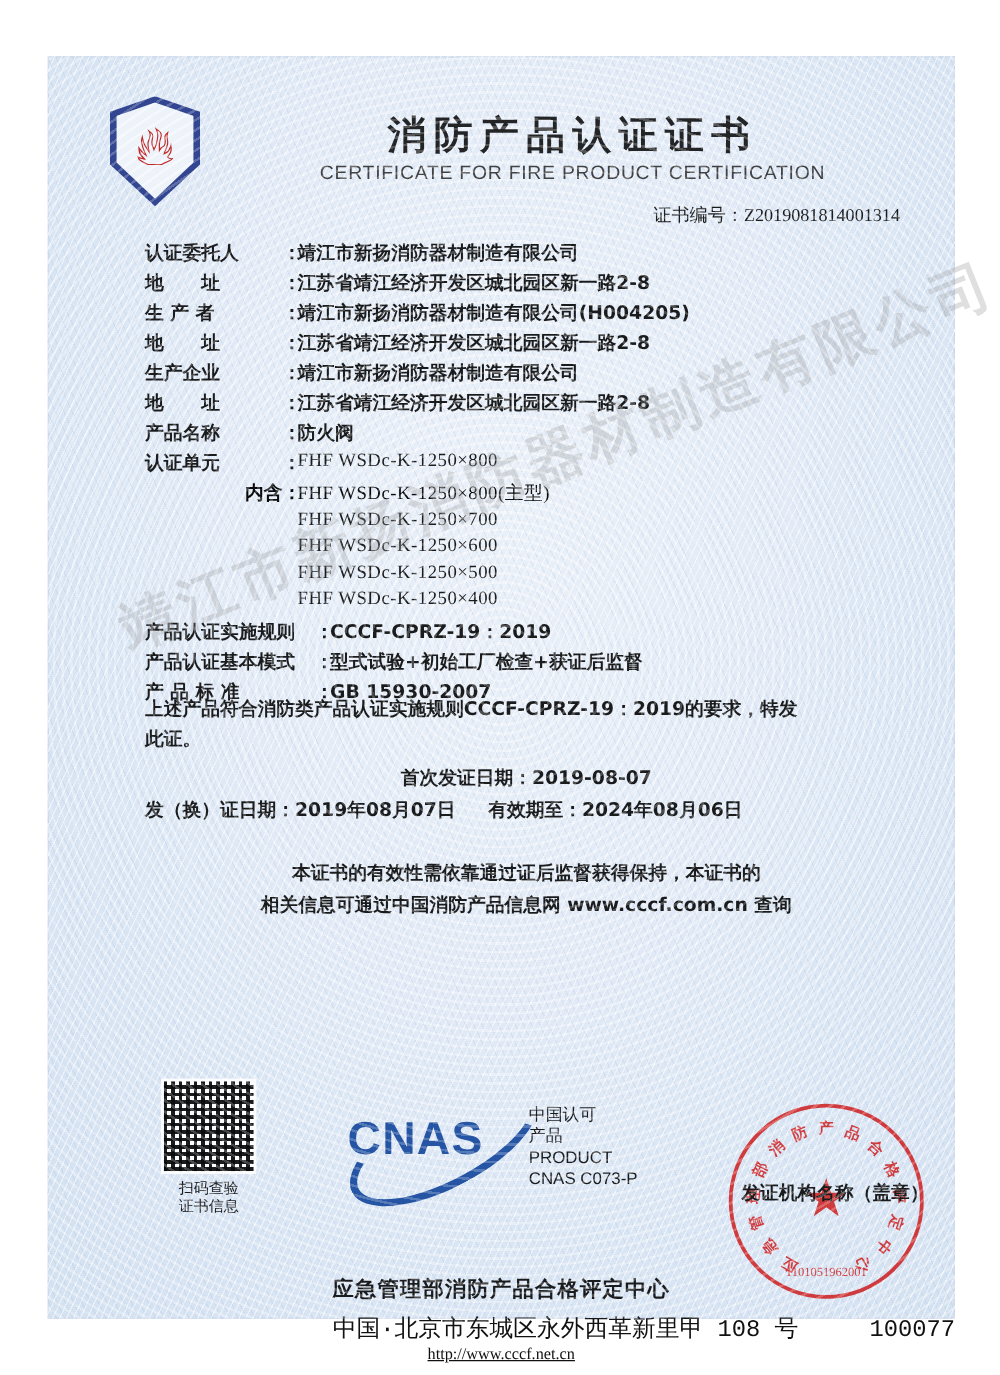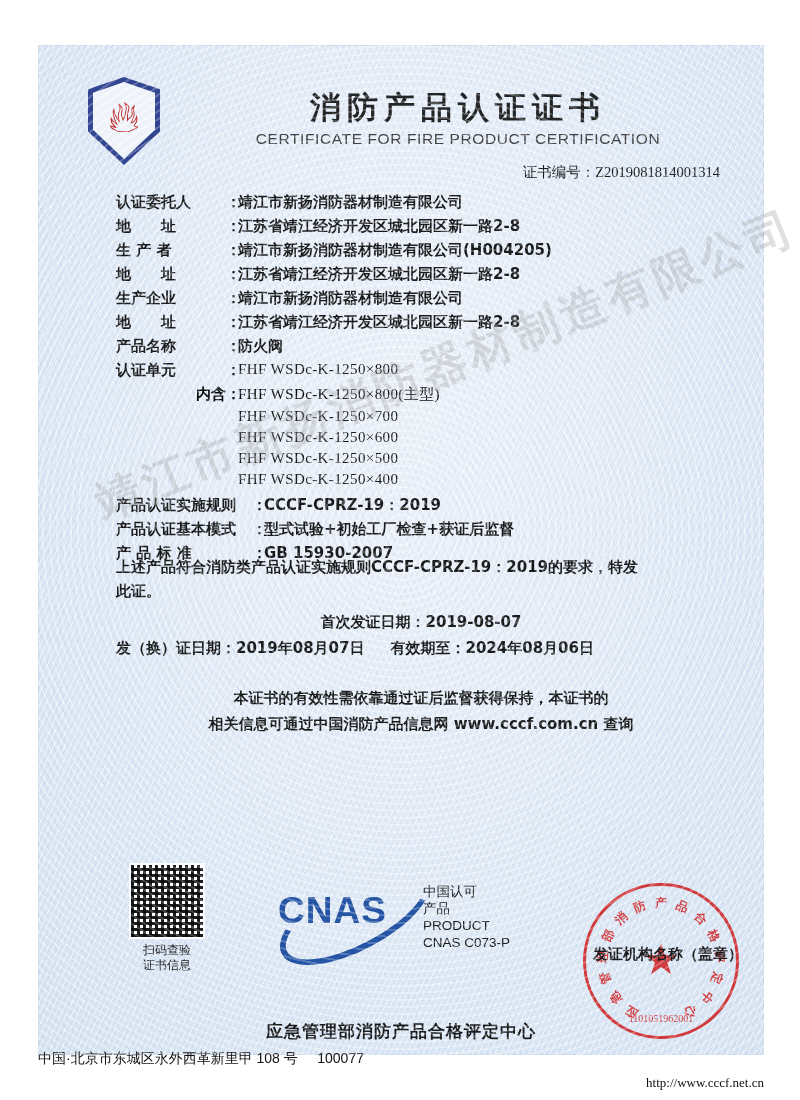--- a/index.html
+++ b/index.html
@@ -210,27 +210,28 @@
     font-family:"DejaVu Sans", sans-serif;
   }
 
   .footer-org{
     position:absolute;left:0;right:0;top:975px;
     text-align:center;font-size:17px;font-weight:bold;color:#111;
     font-family:"DejaVu Sans", sans-serif;letter-spacing:1px;
   }
   .footer-addr{
     position:absolute;left:0;right:0;top:1005px;
-    text-align:left;font-size:14px;color:#111;
-    font-family:Liberation Sans, sans-serif;
+    text-align:right;font-size:19px;color:#111;
+    font-family:Liberation Mono, monospace;
   }
   .footer-url{
     position:absolute;left:0;right:0;top:1030px;
-    text-align:right;font-size:13px;color:#111;
+    text-align:center;font-size:13px;color:#111;
     font-family:"Liberation Serif", serif;
+    text-decoration:underline;
   }
 
   
   .watermark{
     position:absolute;left:60px;top:430px;
     width:700px;
     transform:rotate(-22deg);
     transform-origin:left center;
     font-family:"DejaVu Sans", sans-serif;
     font-size:46px;font-weight:bold;

